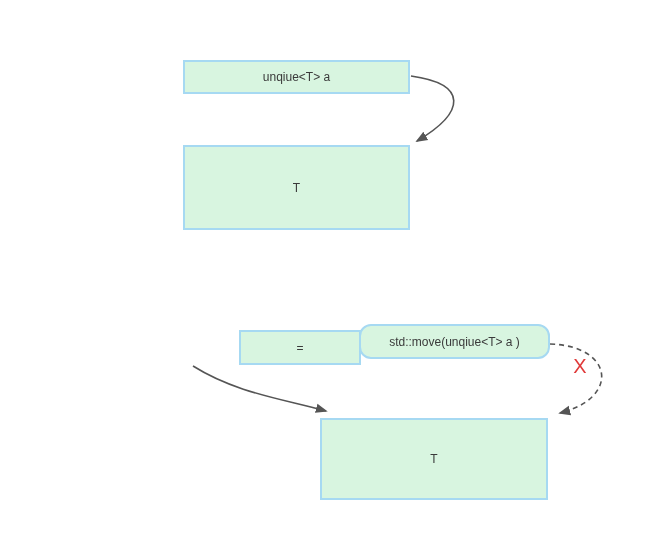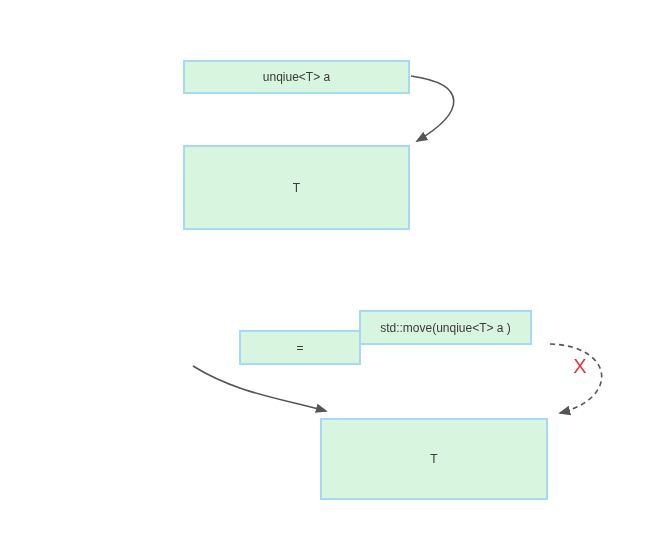--- a/index.html
+++ b/index.html
@@ -30,21 +30,21 @@
     font-size: 12px;
     color: #3a3a3a;
     box-sizing: border-box;
     text-align: left;
     white-space: pre;
   }
   #box-ptr-a     { left: 183px; top: 60px;  width: 227px; height: 34px; }
   #box-obj-top   { left: 183px; top: 145px; width: 227px; height: 85px; }
   #box-ptr-b     { left: 37px;  top: 330px; width: 204px; height: 35px; }
   #box-eq        { left: 239px; top: 330px; width: 122px; height: 35px; }
-  #box-move      { left: 359px; top: 310px; width: 173px; height: 35px; }
+  #box-move      { left: 359px; top: 324px; width: 191px; height: 35px; border-radius: 12px; }
   #box-obj-bottom{ left: 320px; top: 418px; width: 228px; height: 82px; }
   .x-mark {
     position: absolute;
     left: 570px;
     top: 354px;
     width: 20px;
     font-size: 20px;
     line-height: 24px;
     color: var(--x-color, #e03a3a);
     text-align: center;

